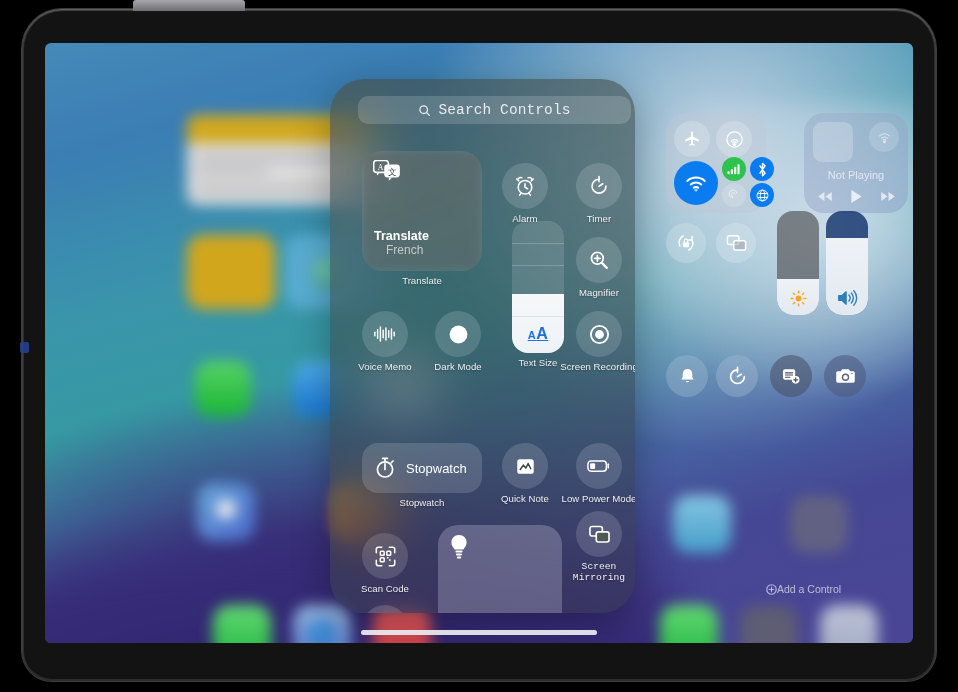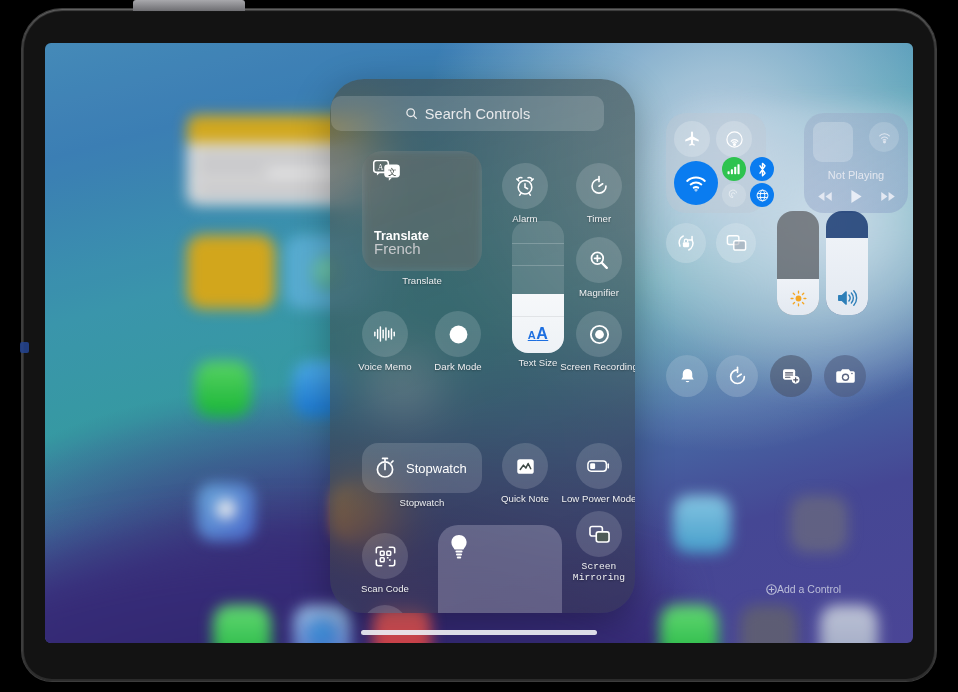--- a/index.html
+++ b/index.html
@@ -96,23 +96,23 @@
   
   #controls-panel{
     position:absolute; left:285px; top:36px; width:305px; height:534px;
     border-radius:34px;
     background:linear-gradient(160deg, rgba(66,74,72,.62) 0%, rgba(58,72,70,.58) 30%, rgba(52,66,74,.56) 62%, rgba(56,56,82,.58) 100%);
     backdrop-filter: blur(26px);
     box-shadow:0 10px 38px rgba(0,0,0,.30);
     overflow:hidden;
   }
   .search-bar{
-    position:absolute; left:1px; top:17px; width:273px; height:35px;
+    position:absolute; left:28px; top:17px; width:273px; height:28px;
     border-radius:10px; background:rgba(255,255,255,.16);
-    display:flex; align-items:center; justify-content:center; gap:7px;
+    display:flex; align-items:center; justify-content:center; gap:7px;font-family:Liberation Mono, monospace;
   }
   .search-bar .txt{ color:#e9eaec; font-size:14.5px; letter-spacing:.1px; }
 
   .grid{ position:absolute; left:14px; top:62px; width:278px; }
 
   .ctrl{ position:absolute; }
   .circ-btn{
     width:46px; height:46px; border-radius:50%;
     background:rgba(255,255,255,.145);
     display:flex; align-items:center; justify-content:center;
@@ -125,21 +125,21 @@
   }
 
   
   .tile-translate{
     position:absolute; left:18px; top:10px; width:120px; height:120px;
     border-radius:20px; background:rgba(255,255,255,.13);
     backdrop-filter:blur(4px);
   }
   .tile-translate .ic{ position:absolute; left:11px; top:9px; }
   .tile-translate .t1{ position:absolute; left:12px; bottom:28px; color:#fff; font-size:12.5px; font-weight:bold;}
-  .tile-translate .t2{ position:absolute; left:12px; bottom:14px; color:#c8cacd; font-size:15px;}
+  .tile-translate .t2{ position:absolute; left:24px; bottom:14px; color:#c8cacd; font-size:12px;}
   .cap-under{ position:absolute; text-align:center; color:#eceef0; font-size:9.6px; line-height:11px; text-shadow:0 1px 2px rgba(0,0,0,.35);}
 
   
   .ts-slider{
     position:absolute; left:168px; top:-10px; width:52px; height:132px;
     border-radius:16px; overflow:hidden;
     background:rgba(255,255,255,.13);
   }
   .ts-fill{ position:absolute; left:0; bottom:0; width:100%; height:45%;
     background:linear-gradient(180deg,#f6f8fa,#eef2f6); }

